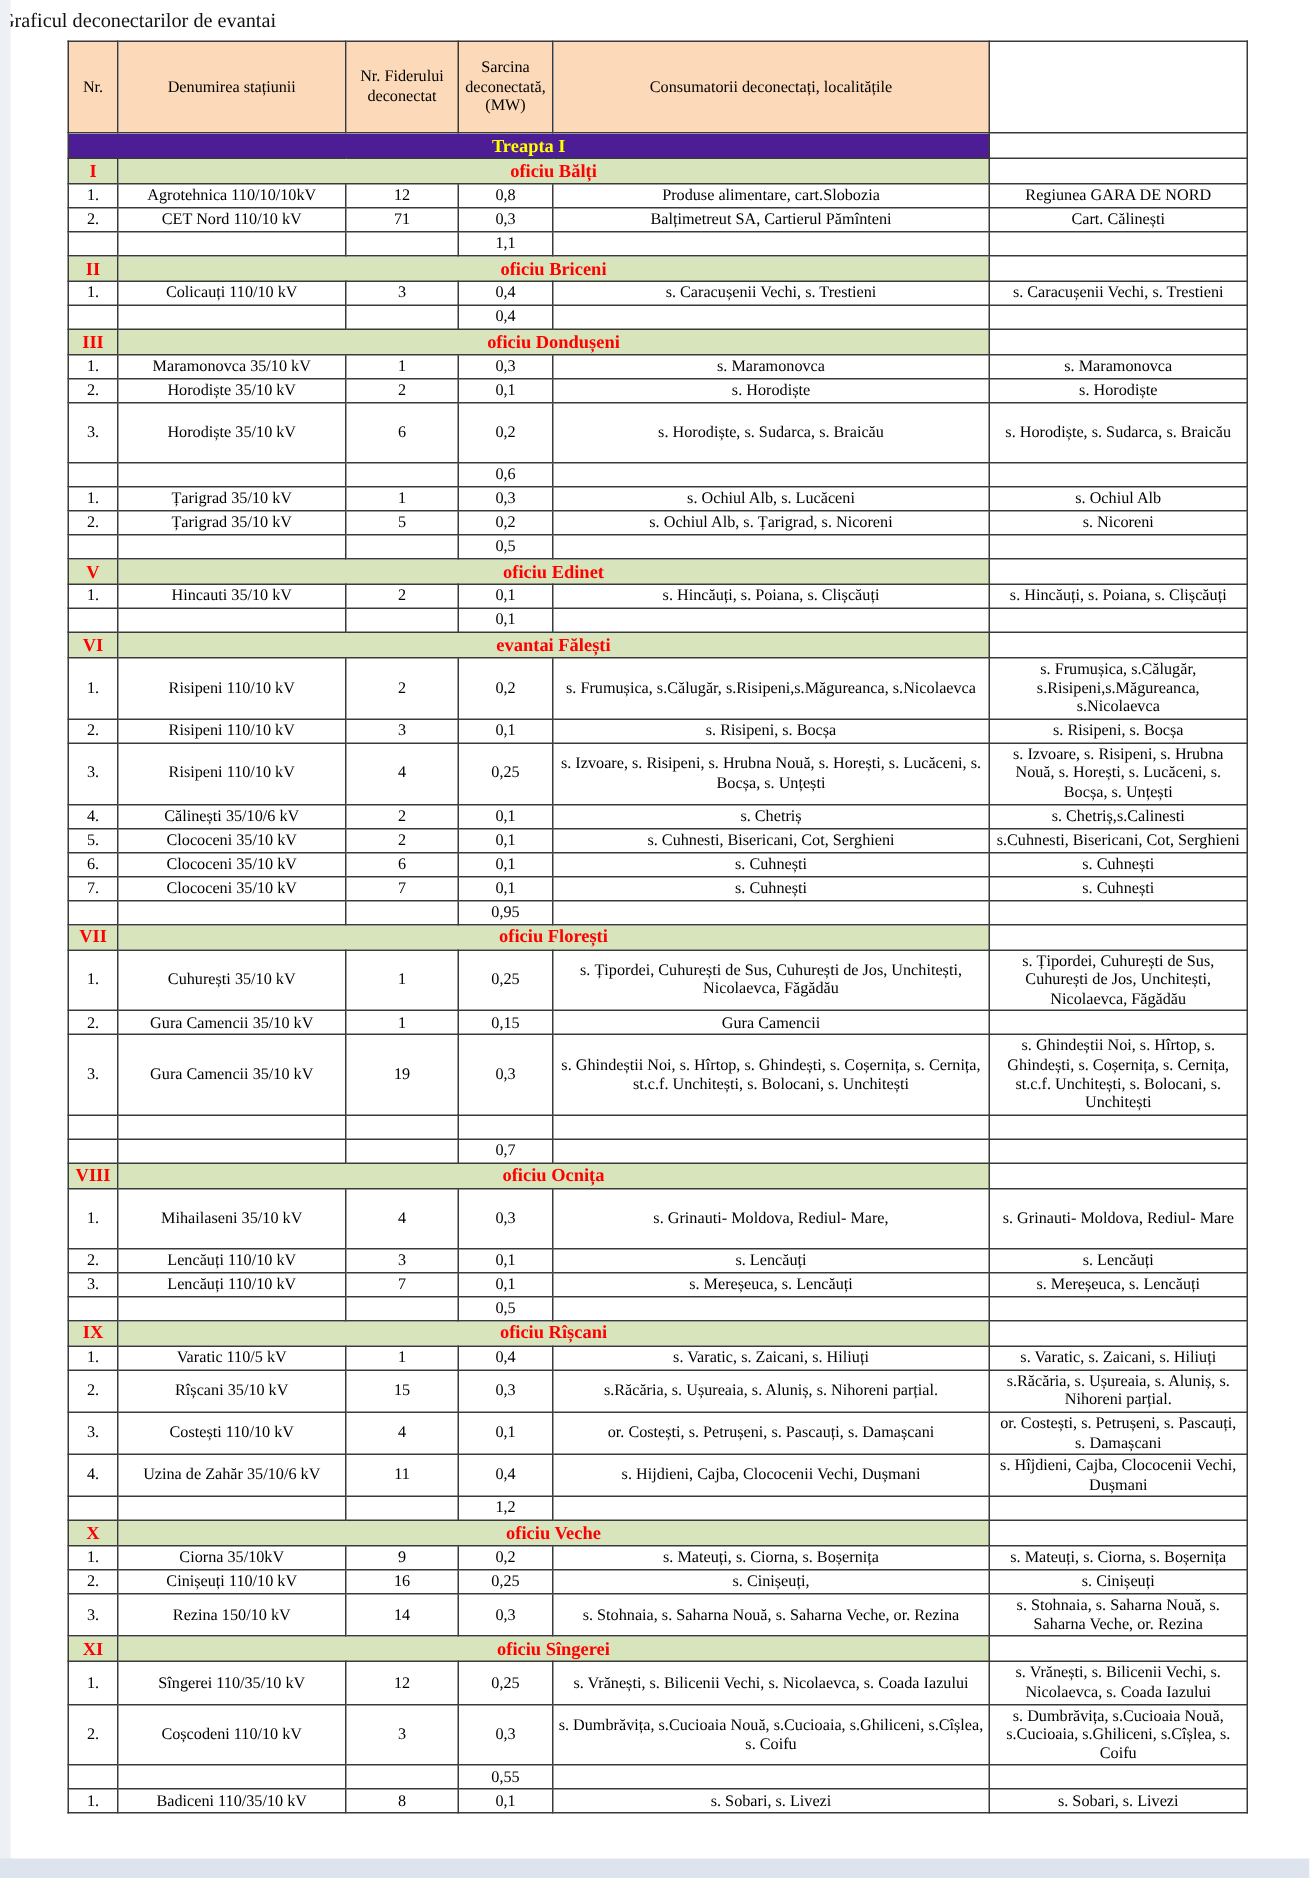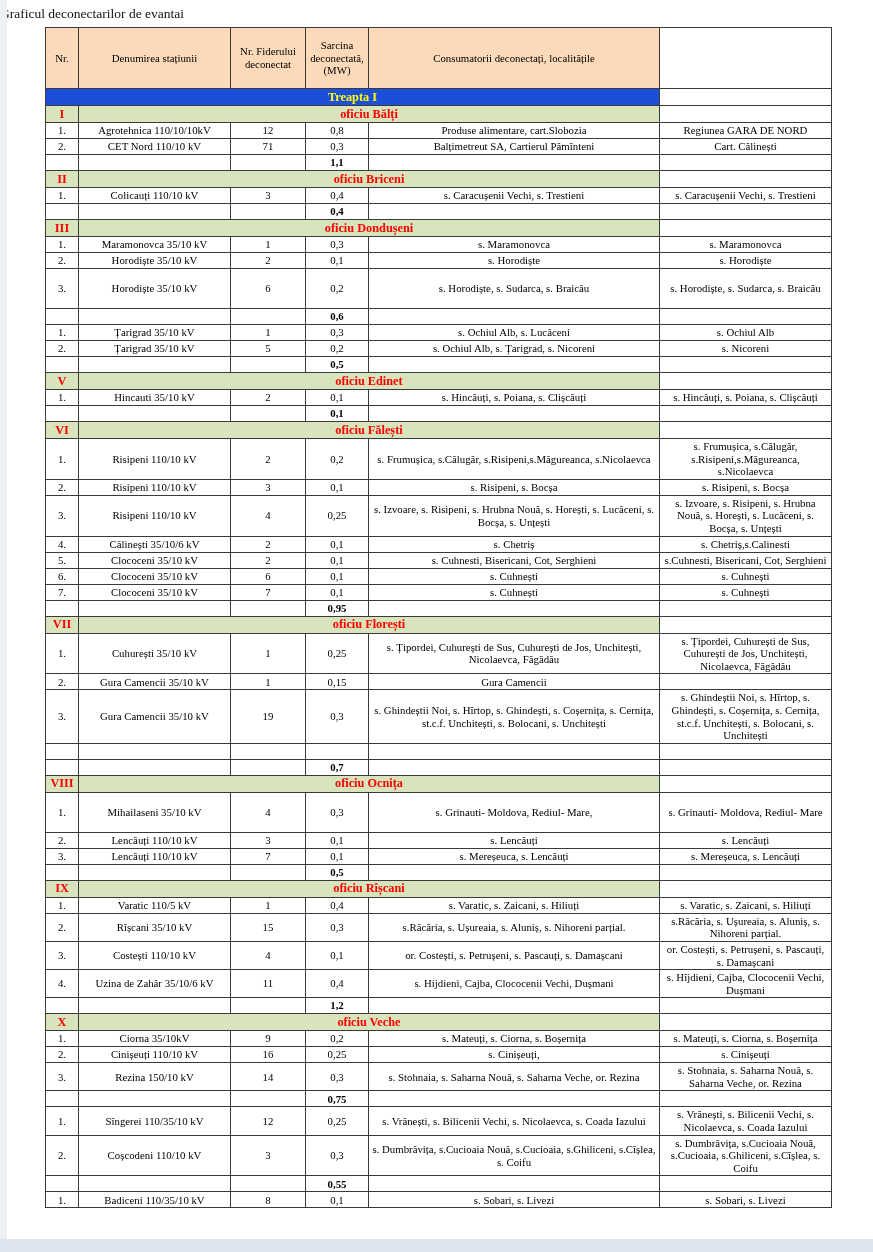--- a/index.html
+++ b/index.html
@@ -21,29 +21,29 @@
     font-family:"Liberation Serif", serif;
     font-size:10.8px;line-height:12.6px;
     text-align:center;vertical-align:middle;
     padding:1px 3px;overflow:hidden;word-wrap:break-word;
   }
   thead th{
     background:#fcd9b8;height:58px;font-weight:normal;font-size:11.3px;line-height:13px;
   }
   thead th.blank-h{background:#ffffff;}
   tr.stage td{
-    background:#1d4ed8;color:#ffff00;font-weight:bold;font-size:12.3px;height:14px;
+    background:#4c1d95;color:#ffff00;font-weight:bold;font-size:12.3px;height:14px;
   }
   tr.stage td.blank, tr.office td.blank{background:#ffffff;}
   tr.office td{
     background:#d8e4bc;color:#fe0000;font-weight:bold;font-size:12.3px;height:14px;
   }
   tr.datarow td, tr.totalrow td{height:13px;}
   td.load-box{border:2px solid #000000;}
-  tr.totalrow td.load-box{font-weight:bold;margin-top:16px;}
+  tr.totalrow td.load-box{font-weight:normal;margin-top:16px;}
 </style>
 </head>
 <body>
 
 <div class="edge-left"></div>
 
 <div class="title">Graficul deconectarilor de evantai</div>
 
 <table class="sched">
   <colgroup>
@@ -196,21 +196,21 @@
       <tr class="totalrow">
         <td></td>
         <td></td>
         <td></td>
         <td class="load-box">0,1</td>
         <td></td>
         <td></td>
       </tr>
       <tr class="office">
         <td>VI</td>
-        <td colspan="4">oficiu Fălești</td>
+        <td colspan="4">evantai Fălești</td>
         <td class="blank"></td>
       </tr>
       <tr class="datarow">
         <td>1.</td>
         <td>Risipeni 110/10 kV</td>
         <td>2</td>
         <td class="load-box">0,2</td>
         <td>s. Frumușica, s.Călugăr, s.Risipeni,s.Măgureanca, s.Nicolaevca</td>
         <td>s. Frumușica, s.Călugăr, s.Risipeni,s.Măgureanca, s.Nicolaevca</td>
       </tr>
@@ -419,27 +419,24 @@
         <td>s. Cinișeuți</td>
       </tr>
       <tr class="datarow">
         <td>3.</td>
         <td>Rezina 150/10 kV</td>
         <td>14</td>
         <td class="load-box">0,3</td>
         <td>s. Stohnaia, s. Saharna Nouă, s. Saharna Veche, or. Rezina</td>
         <td>s. Stohnaia, s. Saharna Nouă, s. Saharna Veche, or. Rezina</td>
       </tr>
-      <tr class="totalrow">
-        <td></td>
-        <td></td>
-        <td></td>
-        <td class="load-box">0,75</td>
-        <td></td>
-        <td></td>
+      <tr class="office">
+        <td>XI</td>
+        <td colspan="4">oficiu Sîngerei</td>
+        <td class="blank"></td>
       </tr>
       <tr class="datarow">
         <td>1.</td>
         <td>Sîngerei 110/35/10 kV</td>
         <td>12</td>
         <td class="load-box">0,25</td>
         <td>s. Vrănești, s. Bilicenii Vechi, s. Nicolaevca, s. Coada Iazului</td>
         <td>s. Vrănești, s. Bilicenii Vechi, s. Nicolaevca, s. Coada Iazului</td>
       </tr>
       <tr class="datarow">

